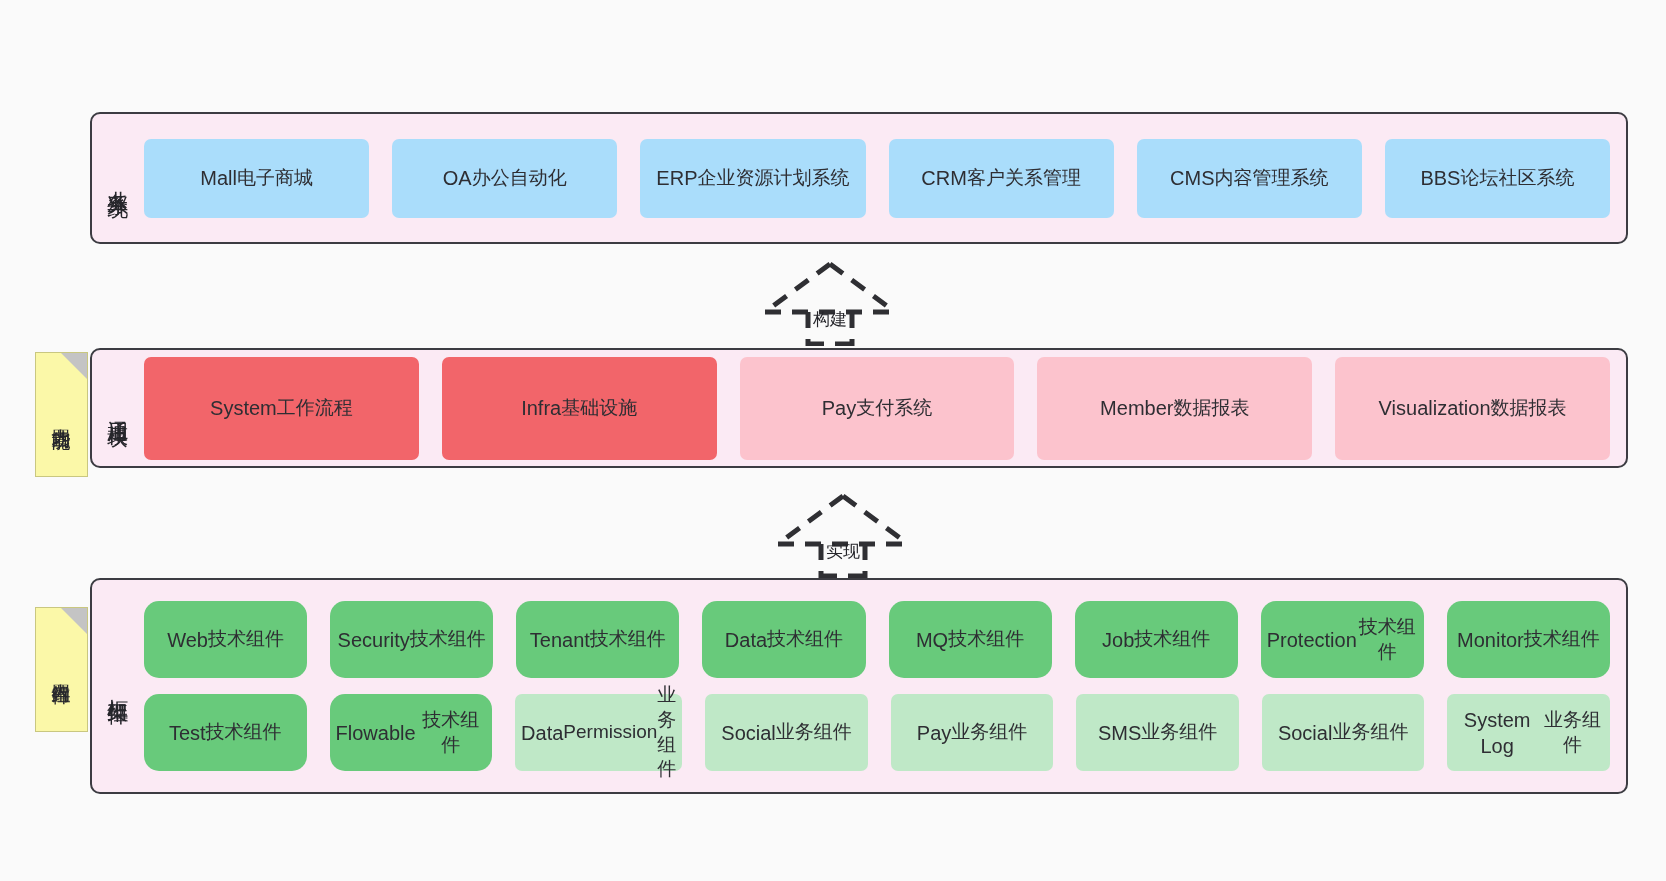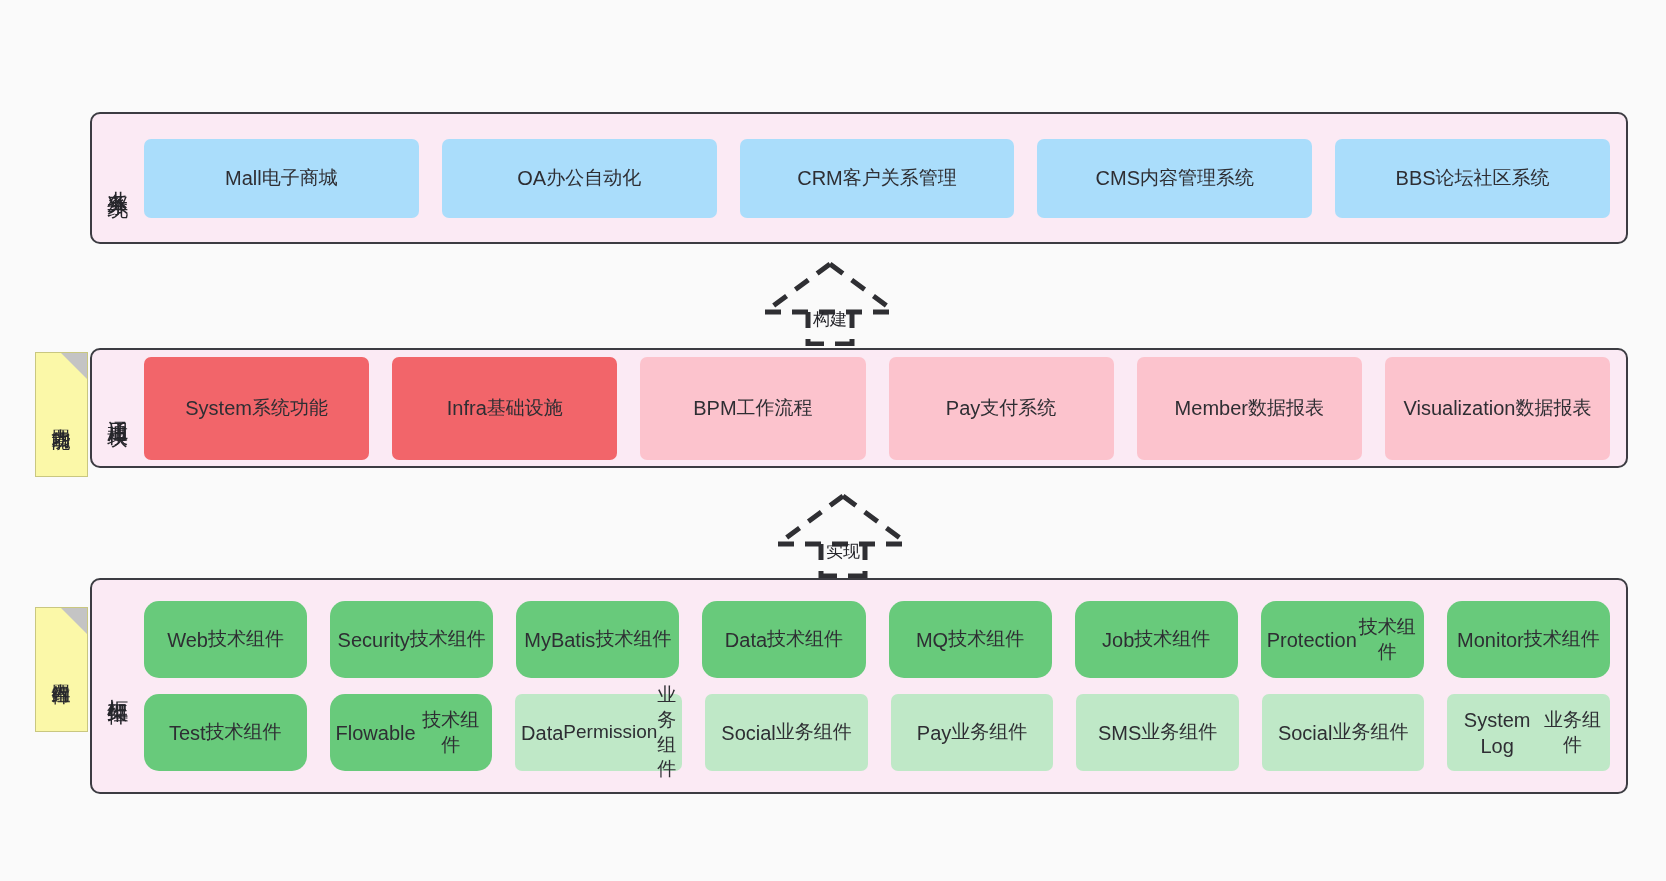--- a/index.html
+++ b/index.html
@@ -121,20 +121,24 @@
       <div class="row row-biz">
         <div class="card h-blue">
           <span class="t1">Mall</span>
           <span class="t2">电子商城</span>
         </div>
         <div class="card h-blue">
           <span class="t1">OA</span>
           <span class="t2">办公自动化</span>
         </div>
         <div class="card h-blue">
+          <span class="t1">ERP</span>
+          <span class="t2">企业资源计划系统</span>
+        </div>
+        <div class="card h-blue">
           <span class="t1">CRM</span>
           <span class="t2">客户关系管理</span>
         </div>
         <div class="card h-blue">
           <span class="t1">CMS</span>
           <span class="t2">内容管理系统</span>
         </div>
         <div class="card h-blue">
           <span class="t1">BBS</span>
           <span class="t2">论坛社区系统</span>
@@ -157,29 +161,25 @@
     <span class="fold"></span>
     <span>内置功能</span>
   </div>
 
   <div class="layer" style="left:90px; top:348px; width:1538px; height:120px;">
     <div class="layer-label">通用模块</div>
     <div class="layer-body">
       <div class="row row-mod">
         <div class="card h-red">
           <span class="t1">System</span>
-          <span class="t2">系统功能</span>
+          <span class="t2">工作流程</span>
         </div>
         <div class="card h-red">
           <span class="t1">Infra</span>
           <span class="t2">基础设施</span>
-        </div>
-        <div class="card h-pink">
-          <span class="t1">BPM</span>
-          <span class="t2">工作流程</span>
         </div>
         <div class="card h-pink">
           <span class="t1">Pay</span>
           <span class="t2">支付系统</span>
         </div>
         <div class="card h-pink">
           <span class="t1">Member</span>
           <span class="t2">数据报表</span>
         </div>
         <div class="card h-pink">
@@ -212,21 +212,21 @@
       <div class="row row-frame">
         <div class="card h-green">
           <span class="t1">Web</span>
           <span class="t2">技术组件</span>
         </div>
         <div class="card h-green">
           <span class="t1">Security</span>
           <span class="t2">技术组件</span>
         </div>
         <div class="card h-green">
-          <span class="t1">MyBatis</span>
+          <span class="t1">Tenant</span>
           <span class="t2">技术组件</span>
         </div>
         <div class="card h-green">
           <span class="t1">Data</span>
           <span class="t2">技术组件</span>
         </div>
         <div class="card h-green">
           <span class="t1">MQ</span>
           <span class="t2">技术组件</span>
         </div>

